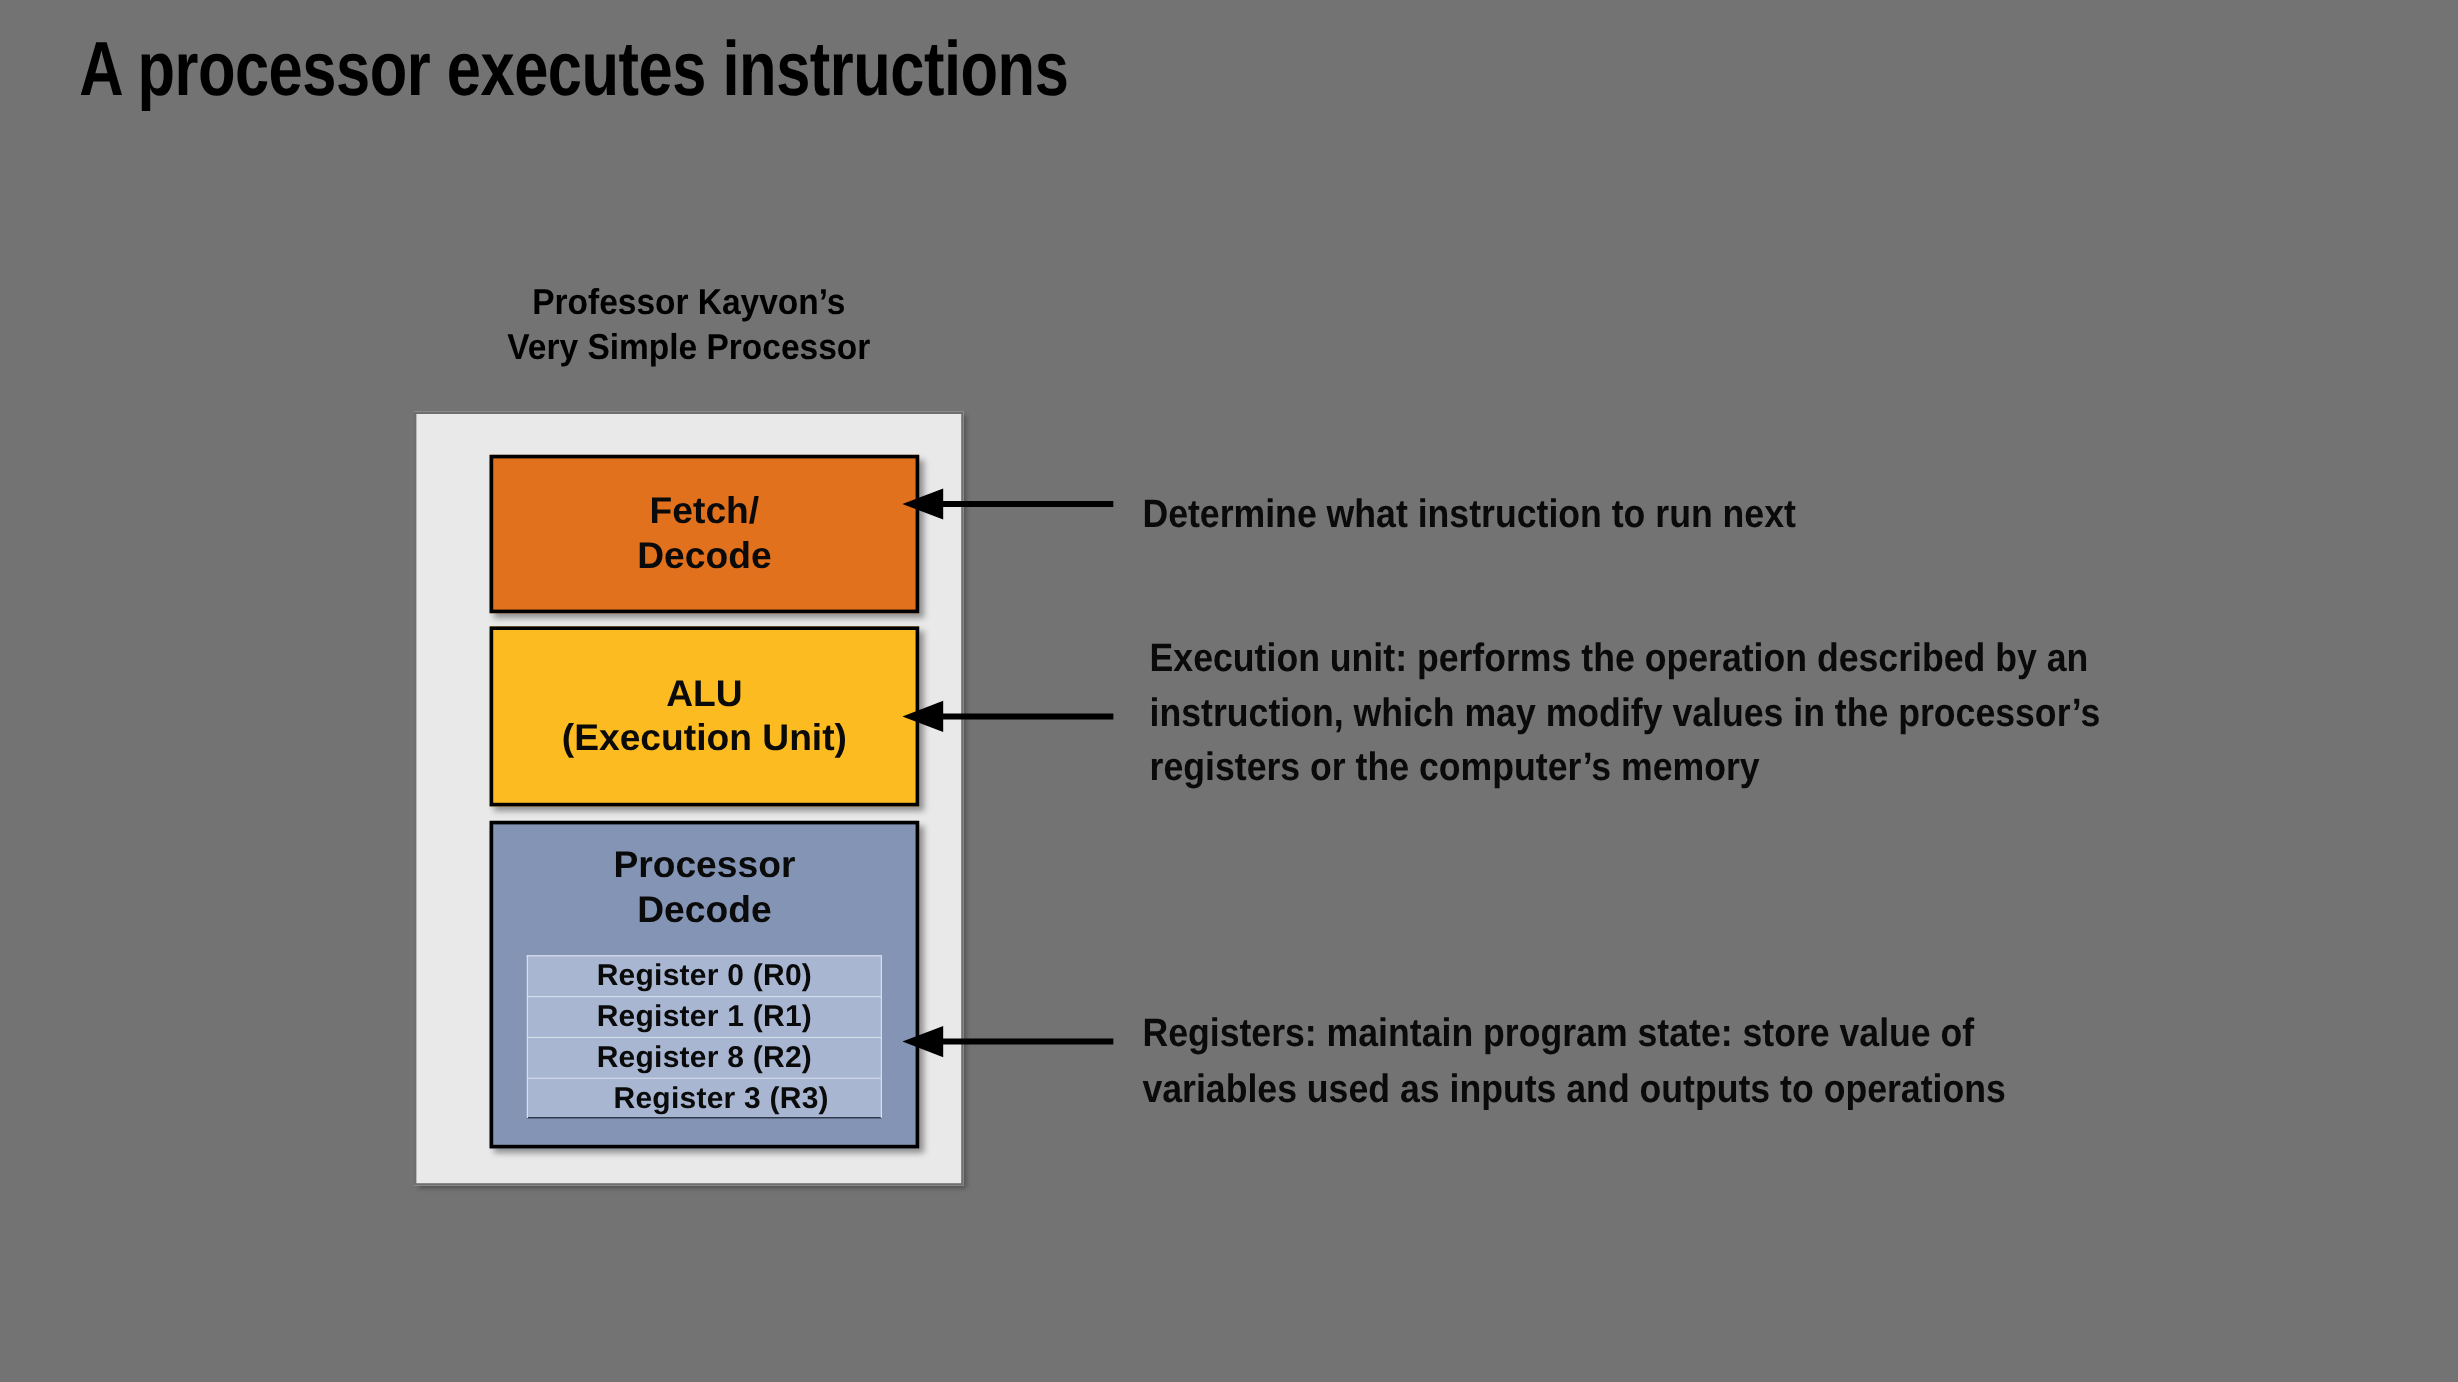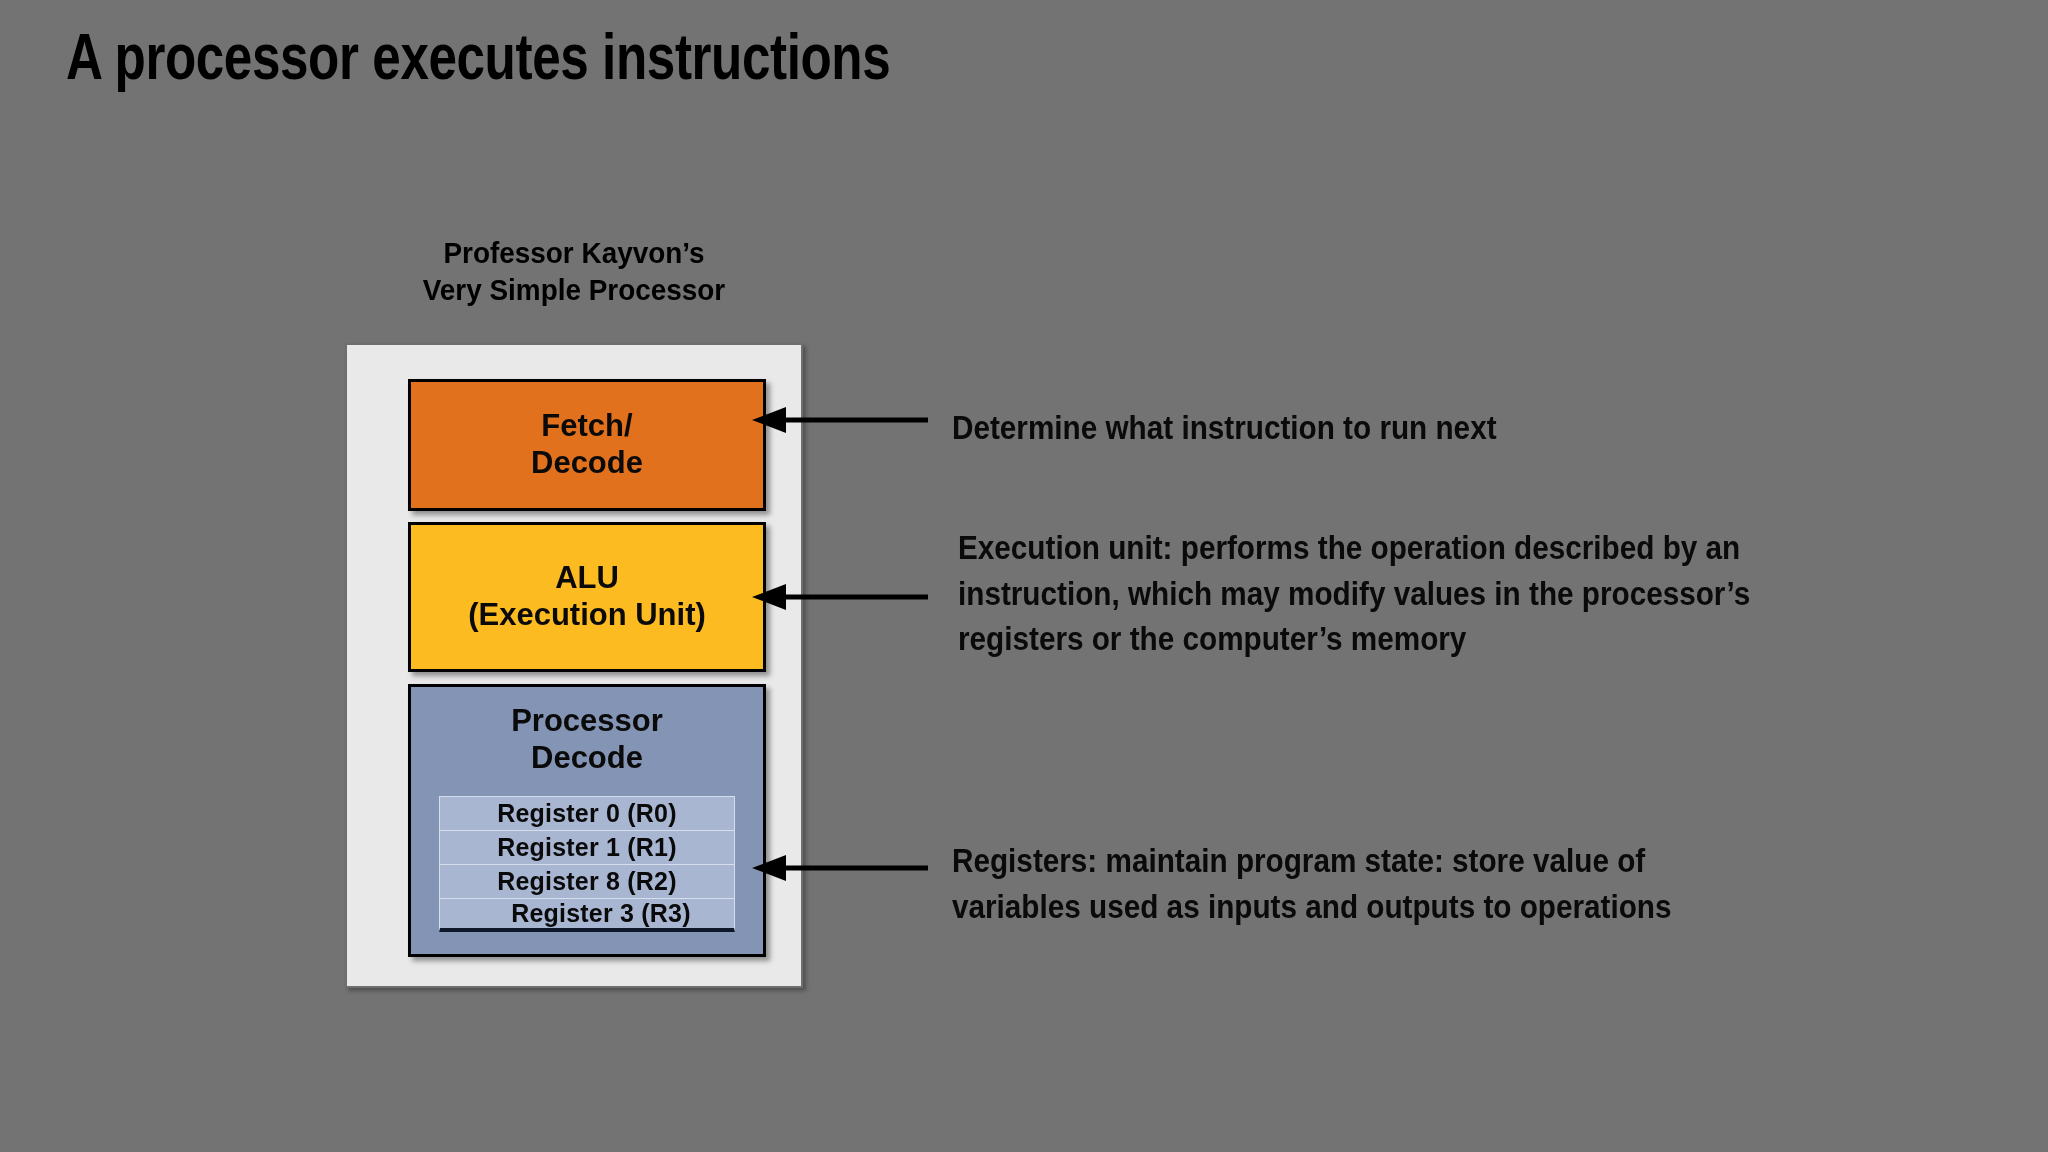--- a/index.html
+++ b/index.html
@@ -115,21 +115,21 @@
   .register-row {
     height: 34px;
     background: #a8b6d2;
     border: 1px solid #d6deec;
     border-bottom: none;
     box-sizing: border-box;
     display: flex;
     align-items: center;
     justify-content: center;
   }
-  .register-row:last-child { border-bottom: 4px solid #0f172a; padding-left: 28px; }
+  .register-row:last-child { border-bottom: 1px solid #0f172a; padding-left: 28px; }
   .register-label {
     font-size: 25px;
     font-weight: bold;
     color: #0a0a0a;
     white-space: nowrap;
     letter-spacing: 0.2px;
   }
 
   
   .callout-arrow {

